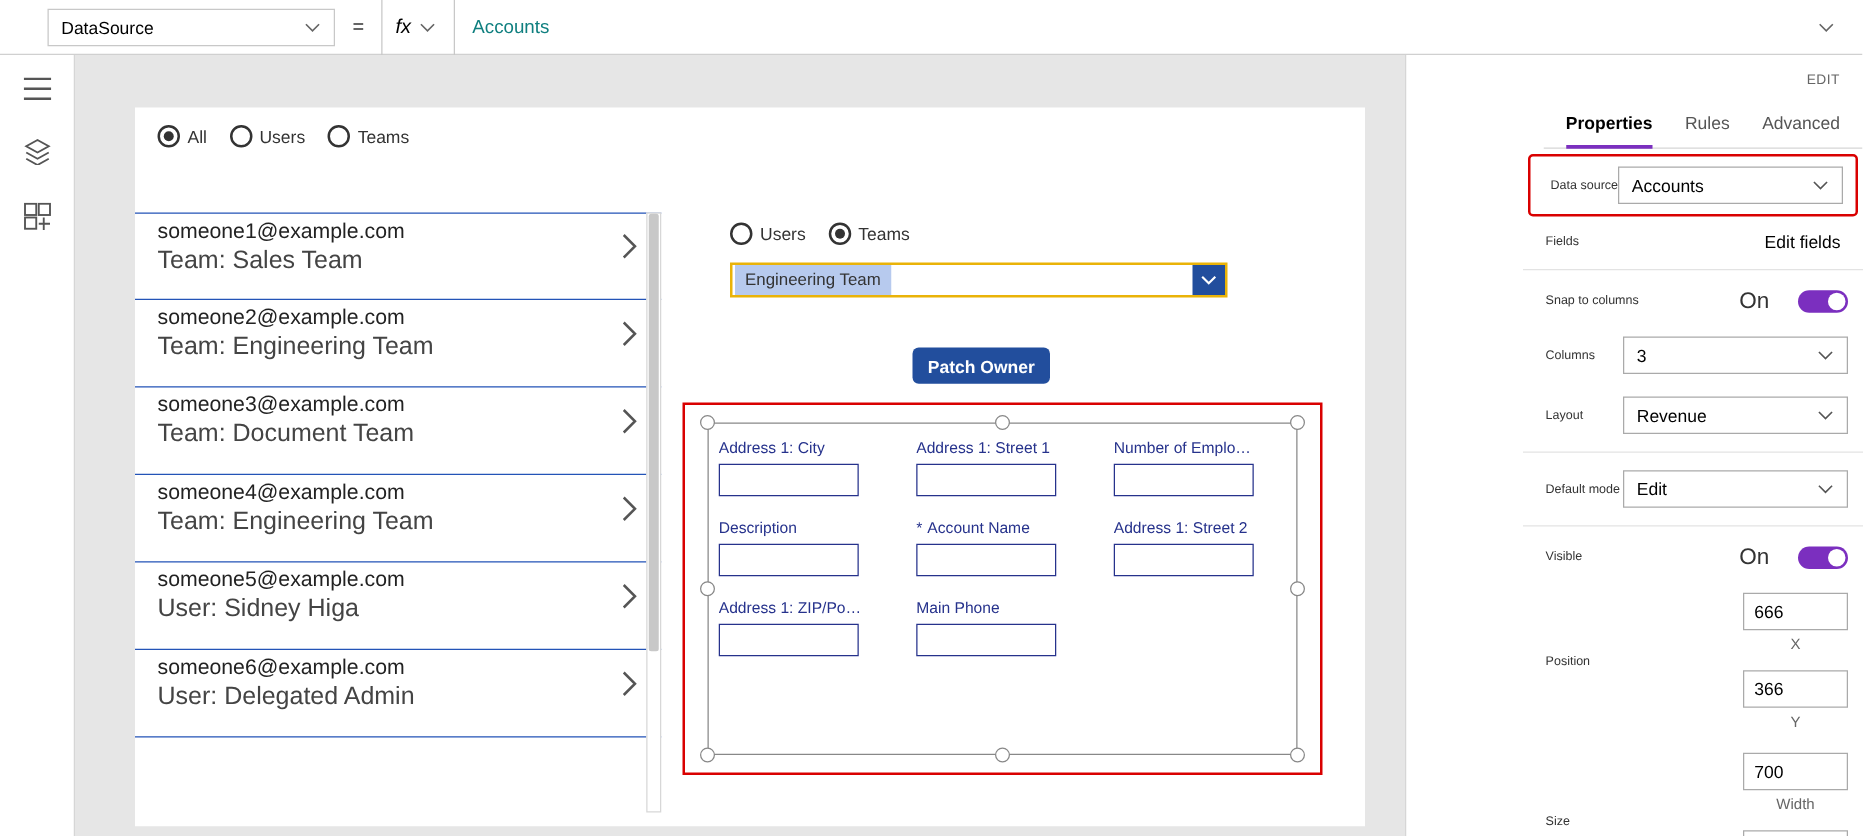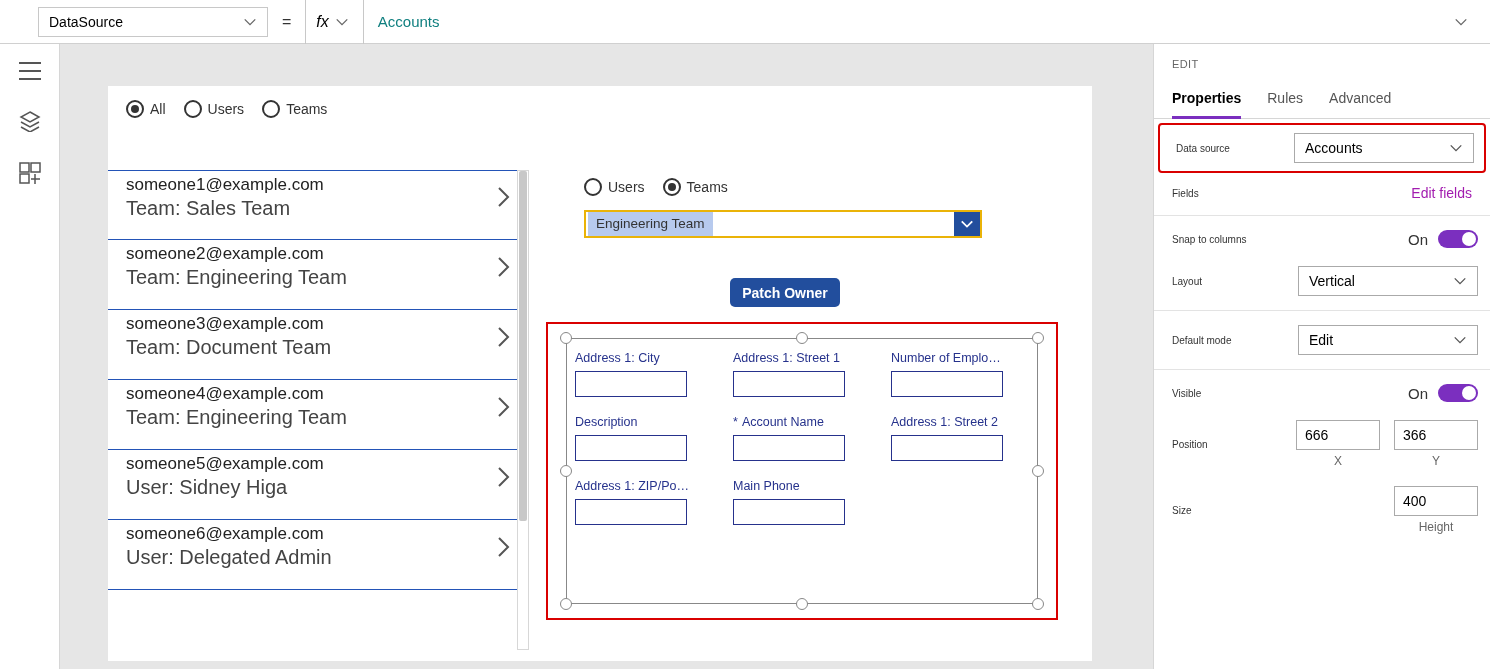--- a/index.html
+++ b/index.html
@@ -35,42 +35,42 @@
   .combo-text { padding:0 8px; font-size:13.5px; color:#333; background:#b7caee; line-height:24px; margin-left:2px;}
   .combo-btn { margin-left:auto; width:26px; height:100%; background:#224e9d; display:flex; align-items:center; justify-content:center; color:#fff; }
   .patch-btn { position:absolute; top:100px; left:156px; width:110px; height:29px; background:#224e9d; border-radius:5px; color:#fff; display:flex; align-items:center; justify-content:center; font-size:14px; cursor:pointer; font-weight:600;}
   .form-sel { position:absolute; left:438px; top:236px; width:512px; height:298px; border:2px solid #d90000; }
   .form-inner { position:absolute; left:18px; top:14px; right:18px; bottom:14px; border:1px solid #888; }
   .form-grid { position:absolute; left:8px; top:12px; right:8px; display:grid; grid-template-columns:repeat(3,1fr); column-gap:20px; row-gap:18px; }
   .ff-label { font-size:12.5px; color:#26328c; white-space:nowrap; overflow:hidden; text-overflow:ellipsis; display:block;}
   .ff-req { color:#26328c; margin-right:4px;}
   .ff-input { margin-top:6px; height:26px; border:1.5px solid #26328c; width:112px; background:#fff; }
   .handle { position:absolute; width:12px; height:12px; border:1px solid #888; border-radius:50%; background:#fff; }
-  .panel { width:337px; border-left:1px solid #d6d6d6; background:#fff; display:flex; flex-direction:column; }
+  .panel { width:366px; border-left:1px solid #d6d6d6; background:#fff; display:flex; flex-direction:column;align-items:flex-end; }
   .panel-head { padding:14px 18px 0 18px; }
   .edit-label { font-size:11px; letter-spacing:.4px; color:#666; }
   .component-name { display:flex; align-items:center; justify-content:space-between; margin-top:6px;}
   .component-name span { font-size:18px; }
   .help-circ { width:18px; height:18px; border:1px solid #888; border-radius:50%; display:flex; align-items:center; justify-content:center; font-size:12px; color:#666; cursor:pointer;}
   .tabs { display:flex; gap:26px; margin-top:14px; font-size:14px; border-bottom:1px solid #d6d6d6; padding:0 18px; }
   .tab { padding:6px 0 10px 0; color:#555; cursor:pointer; border-bottom:3px solid transparent; margin-bottom:-1px;}
   .tab.active { font-weight:600; color:#000; border-bottom-color:#7b2fbf; }
   .panel-body { padding:0; overflow:auto; }
   .section { border-bottom:1px solid #e3e3e3; padding:14px 12px 14px 18px; }
   .prop-row { display:flex; align-items:center; justify-content:space-between; }
   .prop-row + .prop-row { margin-top:18px; }
   .prop-label { font-size:10px; color:#333; }
-  .prop-link { color:#a21caf; font-size:14px; cursor:pointer; margin-right:6px;}
+  .prop-link { color:#000000; font-size:14px; cursor:pointer; margin-right:6px;}
   .dd-box { display:flex; align-items:center; justify-content:space-between; border:1px solid #aaa; height:30px; padding:0 10px; font-size:14px; cursor:pointer; background:#fff;}
   .dd-box.w1 { width:180px; }
   .ds-highlight { border:2px solid #d90000; border-radius:4px; padding:8px 10px 8px 16px; margin:-10px -8px -10px -14px;}
   .toggle { width:40px; height:18px; background:#7b2fbf; border-radius:9px; position:relative; cursor:pointer; flex:none;}
   .toggle::after { content:""; position:absolute; right:2px; top:2px; width:14px; height:14px; background:#fff; border-radius:50%; }
-  .toggle-wrap { display:flex; align-items:center; gap:10px; font-size:15px; color:#333;}
-  .num-pair { display:flex; gap:14px; }
+  .toggle-wrap { display:flex; align-items:center; gap:23px; font-size:18px; color:#333;}
+  .num-pair { display:flex; gap:14px;flex-direction:column; }
   .num-col { display:flex; flex-direction:column; align-items:center; }
   .num-input { width:84px; height:30px; border:1px solid #aaa; padding:0 8px; font-size:14px; background:#fff;}
   .num-sub { font-size:12px; color:#666; margin-top:4px;}
   .chev-svg { width:14px; height:14px; }
 </style>
 </head>
 <body>
 
 <div class="formula-bar">
   <div class="prop-select">
@@ -296,23 +296,32 @@
       </div>
       <div class="section">
         <div class="prop-row">
           <span class="prop-label">Snap to columns</span>
           <div class="toggle-wrap">
               <span>On</span>
               <div class="toggle"></div>
             </div>
         </div>
         <div class="prop-row">
+          <span class="prop-label">Columns</span>
+          <div class="dd-box w1">
+            <span>3</span>
+            <svg class="chev-svg" viewBox="0 0 16 16">
+                <path d="M2 5l6 6 6-6" fill="none" stroke="#555" stroke-width="1.5"></path>
+              </svg>
+          </div>
+        </div>
+        <div class="prop-row">
           <span class="prop-label">Layout</span>
           <div class="dd-box w1">
-            <span>Vertical</span>
+            <span>Revenue</span>
             <svg class="chev-svg" viewBox="0 0 16 16">
                 <path d="M2 5l6 6 6-6" fill="none" stroke="#555" stroke-width="1.5"></path>
               </svg>
           </div>
         </div>
       </div>
       <div class="section">
         <div class="prop-row">
           <span class="prop-label">Default mode</span>
           <div class="dd-box w1">
@@ -341,20 +350,24 @@
             <div class="num-col">
                 <input class="num-input" value="366" style="">
                 <span class="num-sub">Y</span>
               </div>
           </div>
         </div>
         <div class="prop-row">
           <span class="prop-label">Size</span>
           <div class="num-pair">
             <div class="num-col">
+                <input class="num-input" value="700" style="">
+                <span class="num-sub">Width</span>
+              </div>
+            <div class="num-col">
                 <input class="num-input" value="400" style="">
                 <span class="num-sub">Height</span>
               </div>
           </div>
         </div>
       </div>
     </div>
   </div>
 </div>
 

